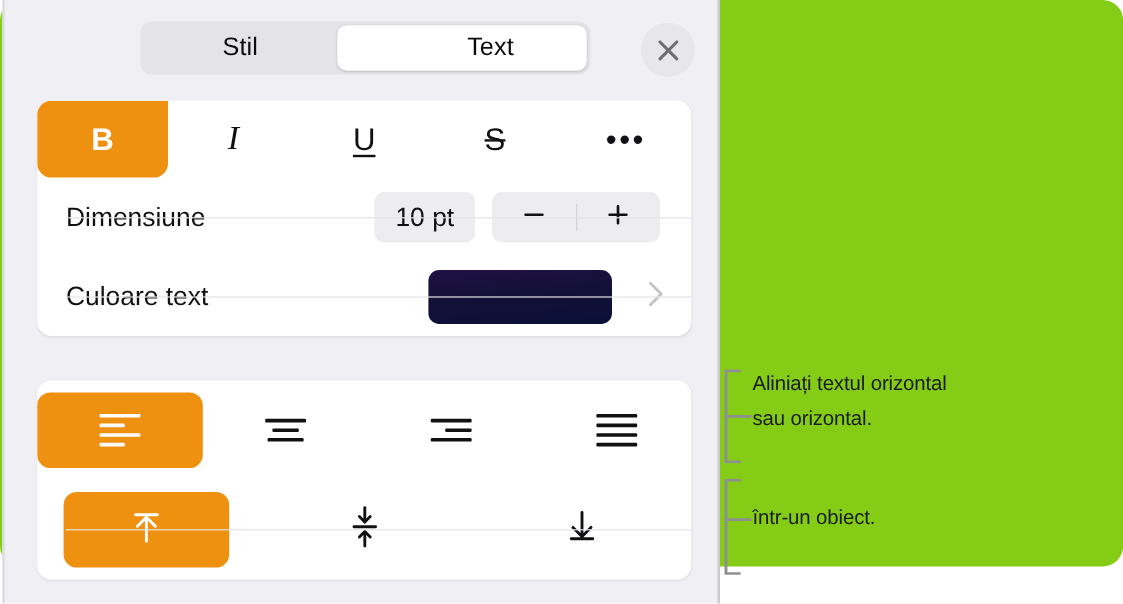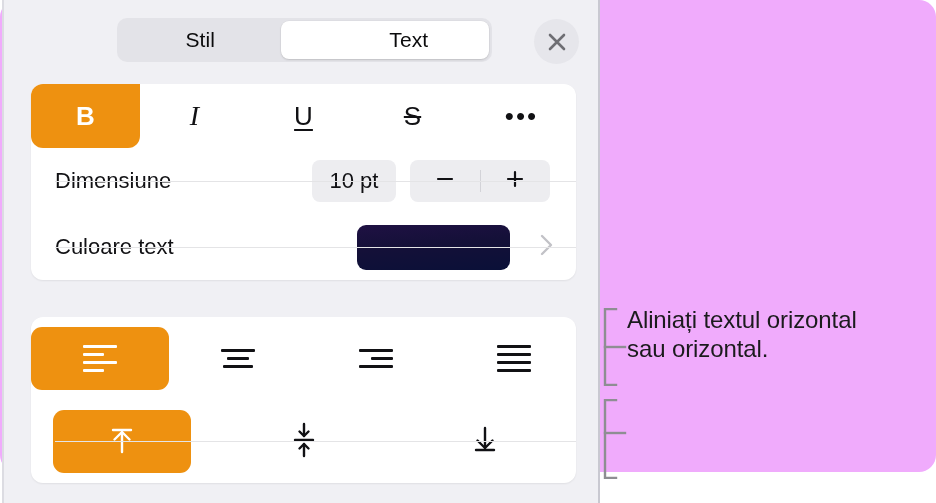--- a/index.html
+++ b/index.html
@@ -10,21 +10,21 @@
     width: 936px;
     height: 503px;
     background: #ffffff;
     font-family: "Liberation Sans", sans-serif;
     overflow: hidden;
   }
   .screen {
     position: relative;
     width: 936px;
     height: 472px;
-    background: #f0abfc;
+    background: #84cc16;
     border-radius: 17px;
   }
 
   
   .panel {
     position: absolute;
     left: 2px;
     top: 0px;
     width: 598px;
     height: 503px;
@@ -214,21 +214,21 @@
   .bars.center i:nth-child(2){ width:64%;  align-self:center; }
   .bars.center i:nth-child(3){ width:86%;  align-self:center; }
   .bars.right i:nth-child(1){ width:100%; align-self:flex-end; }
   .bars.right i:nth-child(2){ width:64%;  align-self:flex-end; }
   .bars.right i:nth-child(3){ width:100%; align-self:flex-end; }
   .bars.justify i { width:100%; }
 
   
   .callout {
     position: absolute;
-    font-size: 24px;
+    font-size: 17px;
     color: #1b1b1d;
     line-height: 29px;
     letter-spacing: -0.1px;
   }
   #callout-1 { left: 627px; top: 305px; width: 305px; }
   #callout-2 { left: 627px; top: 417px; width: 305px; }
   .bracket { position: absolute; }
   #bracket-1 { left: 603px; top: 308px; }
   #bracket-2 { left: 603px; top: 399px; }
 </style>
@@ -416,15 +416,16 @@
 
   <div class="bracket" id="bracket-2">
     <svg width="26" height="80" viewBox="0 0 26 80">
       <g stroke="#8e8e93" stroke-width="2.4" fill="none" stroke-linecap="square">
         <path d="M13 1 H2 V79 H13"></path>
         <path d="M2 34 H22"></path>
       </g>
     </svg>
   </div>
   <div class="callout" id="callout-2">
+    <div>într-un obiect.</div>
   </div>
 
 </div>
 
 </body></html>

